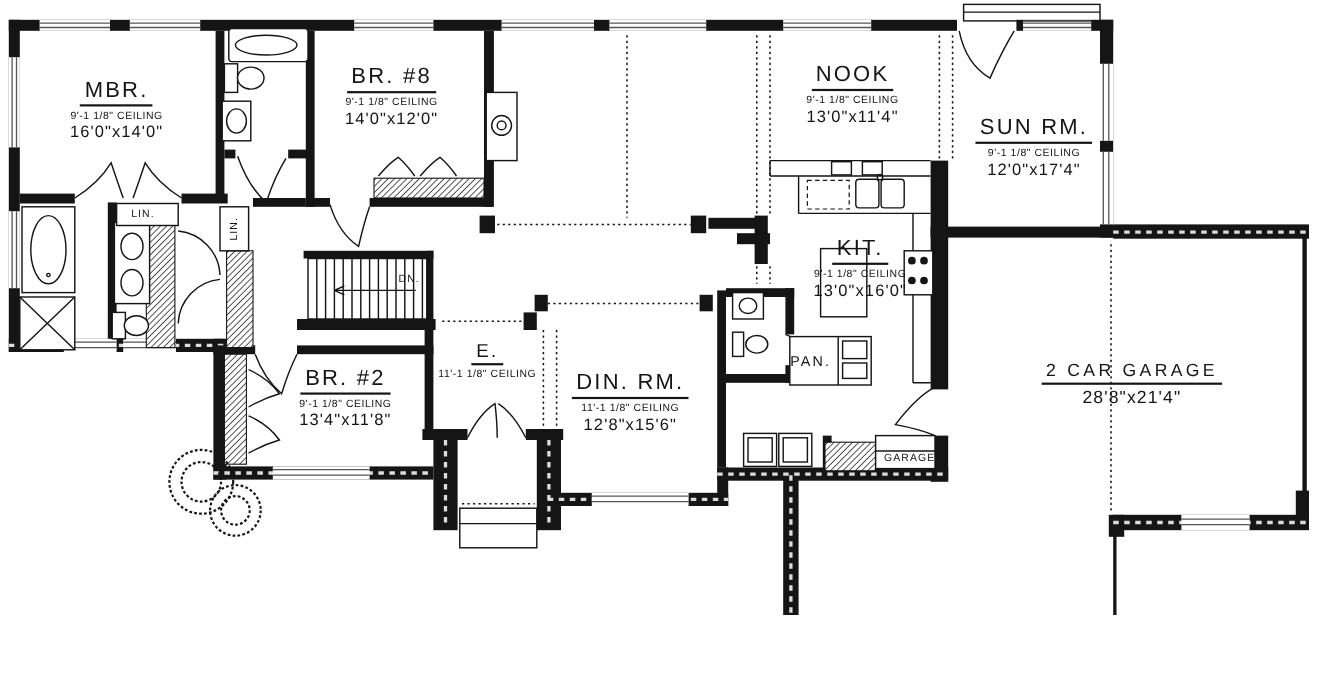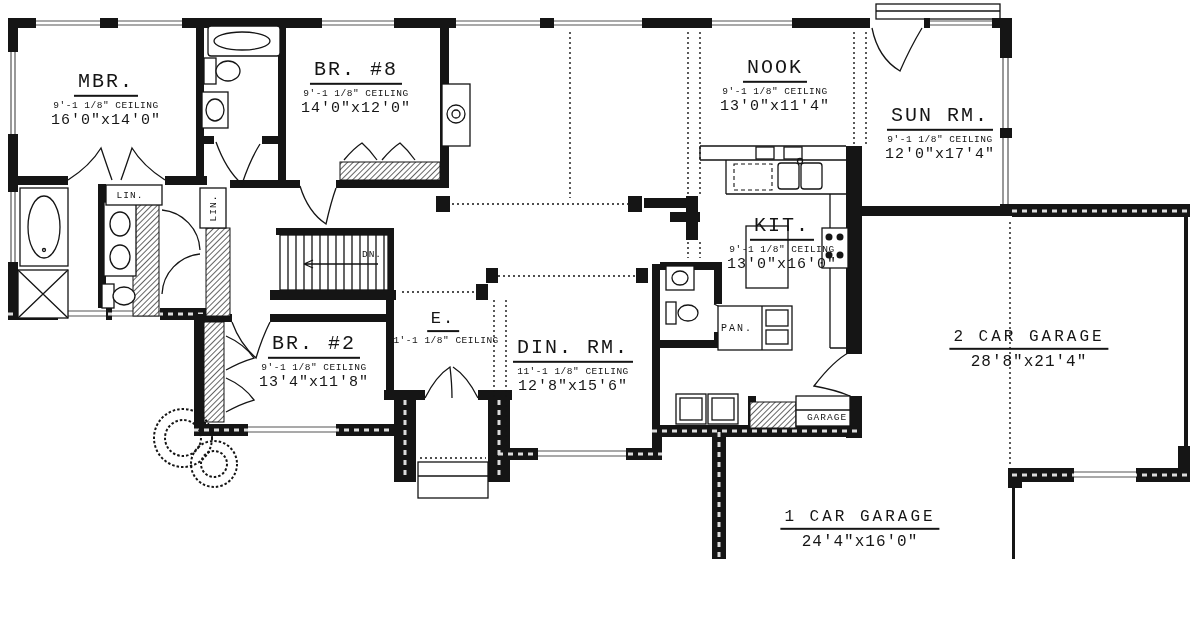--- a/index.html
+++ b/index.html
@@ -1,17 +1,17 @@
 <!DOCTYPE html>
 <html><head>
 <meta charset="utf-8">
 <style>
   html,body{margin:0;padding:0;background:#fff;}
   .stage{position:relative;width:1200px;height:559px;background:#ffffff;overflow:hidden;
-         font-family:Liberation Mono, monospace;color:#151515;}
+         font-family:Liberation Sans, sans-serif;color:#151515;}
   .stage svg{position:absolute;left:0;top:0;}
   
   .wall{fill:#151515;stroke:none;}
   .ln{fill:none;stroke:#151515;stroke-width:1.3;}
   .lnf{fill:#ffffff;stroke:#151515;stroke-width:1.3;}
   .dash{fill:none;stroke:#151515;stroke-width:1.1;stroke-dasharray:4 3;}
   .dot{fill:none;stroke:#151515;stroke-width:1.4;stroke-dasharray:2 3;}
   .hatchband{fill:url(#hatch);stroke:#151515;stroke-width:1;}
   .winline{stroke:#555;stroke-width:1.2;}
   .winbox{fill:#ffffff;}
@@ -21,21 +21,21 @@
   .room{position:absolute;display:flex;flex-direction:column;align-items:center;
         transform:translate(-50%,-50%);line-height:1.2;text-align:center;white-space:nowrap;}
   .room .t{font-size:20px;letter-spacing:2px;border-bottom:2px solid #151515;padding:0 4px 1px;}
   .room .c{font-size:9.5px;letter-spacing:.5px;margin-top:3px;}
   .room .d{font-size:15px;letter-spacing:1px;margin-top:1px;}
   .room.g .t{font-size:16px;letter-spacing:3px;}
   .room.g .d{font-size:16px;margin-top:3px;}
   .room.sm .t{font-size:17px;}
   .tag{position:absolute;transform:translate(-50%,-50%);font-size:9.5px;letter-spacing:1px;white-space:nowrap;}
   .tag.rot{transform:translate(-50%,-50%) rotate(-90deg);}
-  .tag.md{font-size:10px;letter-spacing:2px;}
+  .tag.md{font-size:13px;letter-spacing:2px;}
 </style>
 </head>
 <body>
 
 <div class="stage">
 
 <svg width="1200" height="631" viewBox="0 0 1200 631">
   <defs>
     <pattern id="hatch" patternUnits="userSpaceOnUse" width="4" height="4" patternTransform="rotate(45)">
       <rect width="4" height="4" fill="#ffffff"></rect>
@@ -366,24 +366,20 @@
 </div>
 <div class="room" style="left:573px;top:366px">
   <span class="t">DIN. RM.</span>
   <span class="c">11'-1 1/8" CEILING</span>
   <span class="d">12'8"x15'6"</span>
 </div>
 <div class="room g" style="left:1029px;top:350px">
   <span class="t">2 CAR GARAGE</span>
   <span class="d">28'8"x21'4"</span>
 </div>
-<div class="room g" style="left:860px;top:530px">
-  <span class="t">1 CAR GARAGE</span>
-  <span class="d">24'4"x16'0"</span>
-</div>
 
 <div class="tag" style="left:130px;top:195px">LIN.</div>
 <div class="tag rot" style="left:213px;top:208px">LIN.</div>
 <div class="tag" style="left:372px;top:254px">DN.</div>
 <div class="tag md" style="left:737px;top:328px">PAN.</div>
 <div class="tag" style="left:827px;top:417px">GARAGE</div>
 
 </div>
 
 </body></html>

